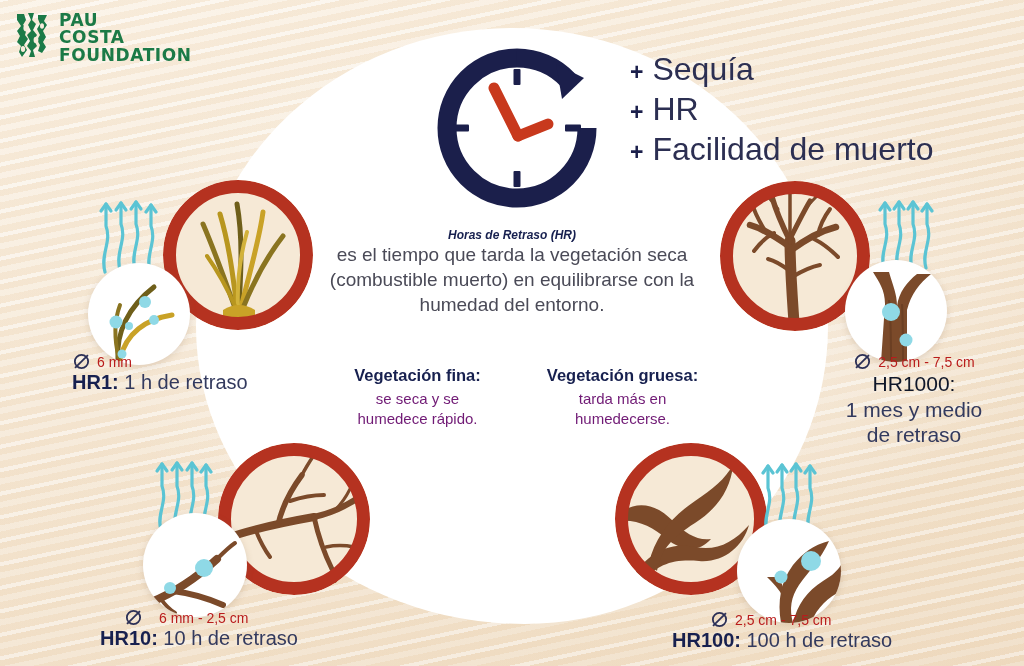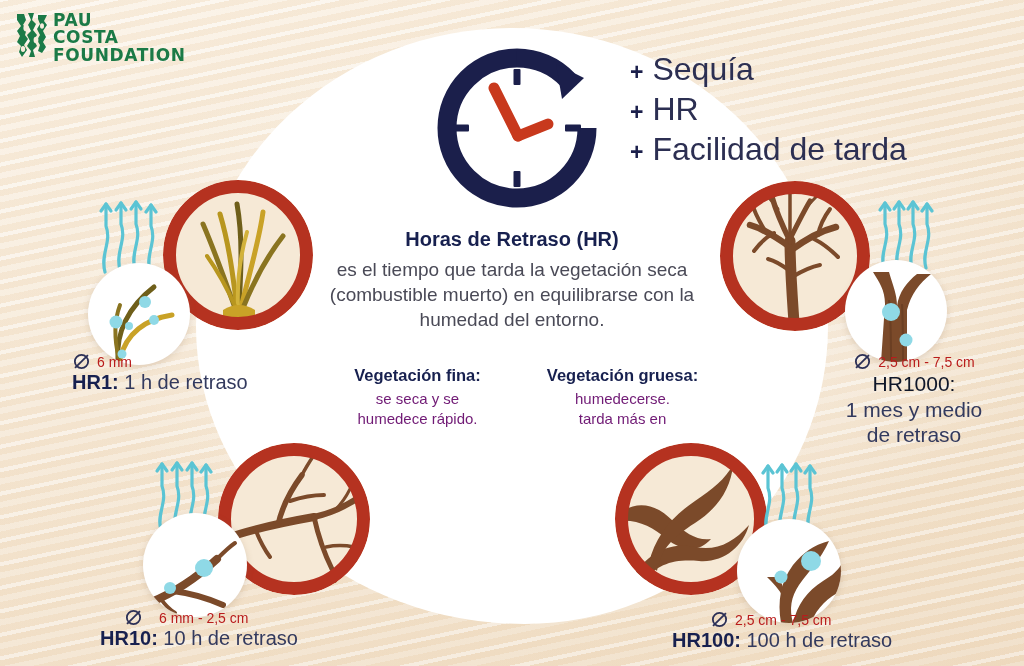--- a/index.html
+++ b/index.html
@@ -32,40 +32,40 @@
   .bg-soft{position:absolute;inset:0;
     background:radial-gradient(ellipse 70% 60% at 55% 45%,rgba(255,255,255,.55),rgba(255,255,255,0) 70%);
   }
 
   
   .blob{position:absolute;left:196px;top:28px;width:632px;height:596px;
     background:#ffffff;border-radius:50% 50% 48% 52% / 50% 50% 50% 50%;
     box-shadow:0 0 0 0 rgba(0,0,0,0);}
 
   
-  .logo{position:absolute;left:14px;top:12px;display:flex;align-items:center;gap:1px;}
+  .logo{position:absolute;left:14px;top:12px;display:flex;align-items:center;gap:7px;}
   .logo-mark{width:38px;height:52px;display:block;}
   .logo-txt{line-height:1.02;}
   .logo-txt div{
     font-family:"DejaVu Sans", sans-serif;
     font-weight:bold;color:#1b7a47;letter-spacing:.6px;font-size:17px;
   }
 
   
   .toplist{position:absolute;left:630px;top:52px;}
   .toplist .row{display:flex;align-items:baseline;gap:9px;margin-bottom:5px;}
   .toplist .plus{color:#1b1f4b;font-size:23px;font-weight:700;line-height:1;}
   .toplist .lbl{color:#2c2f52;font-size:32px;line-height:1.1;}
 
   
   .clock{position:absolute;left:428px;top:44px;width:178px;height:168px;}
 
   
   .center-copy{position:absolute;left:288px;top:228px;width:448px;text-align:center;}
-  .center-copy .h{color:#17204f;font-weight:bold;font-size:20px;margin-bottom:6px;}
+  .center-copy .h{color:#17204f;font-weight:bold;font-size:12px;margin-bottom:0;font-style:italic;}
   .center-copy .p{color:#4a4a57;font-size:19px;line-height:1.32;}
 
   .twocol{position:absolute;left:330px;top:366px;width:380px;display:flex;gap:30px;}
   .twocol .col{flex:1;text-align:center;}
   .twocol .ch{color:#17204f;font-weight:bold;font-size:16.5px;margin-bottom:4px;}
   .twocol .cp{color:#701a75;font-size:15px;line-height:1.35;}
 
   
   .node{position:absolute;}
   .ring{position:absolute;border-radius:50%;background:#f6e9d6;
@@ -122,21 +122,21 @@
     <div class="row">
       <span class="plus">+</span>
       <span class="lbl">Sequía</span>
     </div>
     <div class="row">
       <span class="plus">+</span>
       <span class="lbl">HR</span>
     </div>
     <div class="row">
       <span class="plus">+</span>
-      <span class="lbl">Facilidad de tarda</span>
+      <span class="lbl">Facilidad de muerto</span>
     </div>
   </div>
 
   <svg class="clock" viewBox="0 0 178 168">
     <path d="M89 14 a70 70 0 1 0 70 70" fill="none" stroke="#1b1f4b" stroke-width="19" stroke-linecap="butt"></path>
     <path d="M89 14 a70 70 0 0 1 51 22" fill="none" stroke="#1b1f4b" stroke-width="19"></path>
     <path d="M128 20 L156 34 L134 55 Z" fill="#1b1f4b"></path>
     <rect x="85.5" y="25" width="7" height="16" rx="1" fill="#1b1f4b"></rect>
     <rect x="85.5" y="127" width="7" height="16" rx="1" fill="#1b1f4b"></rect>
     <rect x="25" y="80.5" width="16" height="7" rx="1" fill="#1b1f4b"></rect>
@@ -153,22 +153,22 @@
   </div>
 
   <div class="twocol">
     <div class="col">
       <div class="ch">Vegetación fina:</div>
       <div class="cp">se seca y se</div>
       <div class="cp">humedece rápido.</div>
     </div>
     <div class="col">
       <div class="ch">Vegetación gruesa:</div>
+      <div class="cp">tarda más en</div>
       <div class="cp">humedecerse.</div>
-      <div class="cp">tarda más en</div>
     </div>
   </div>
 
   <div class="node">
     <div class="ring" style="left:163px;top:180px;width:150px;height:150px;">
       <svg class="ringart" viewBox="0 0 150 150">
         <g fill="none" stroke-linecap="round">
           <path d="M72 128 C62 100 52 72 40 44" stroke="#8a7420" stroke-width="5"></path>
           <path d="M74 128 C70 96 66 64 57 34" stroke="#b8961f" stroke-width="5"></path>
           <path d="M76 128 C78 92 80 58 74 24" stroke="#6f5f1a" stroke-width="5"></path>

